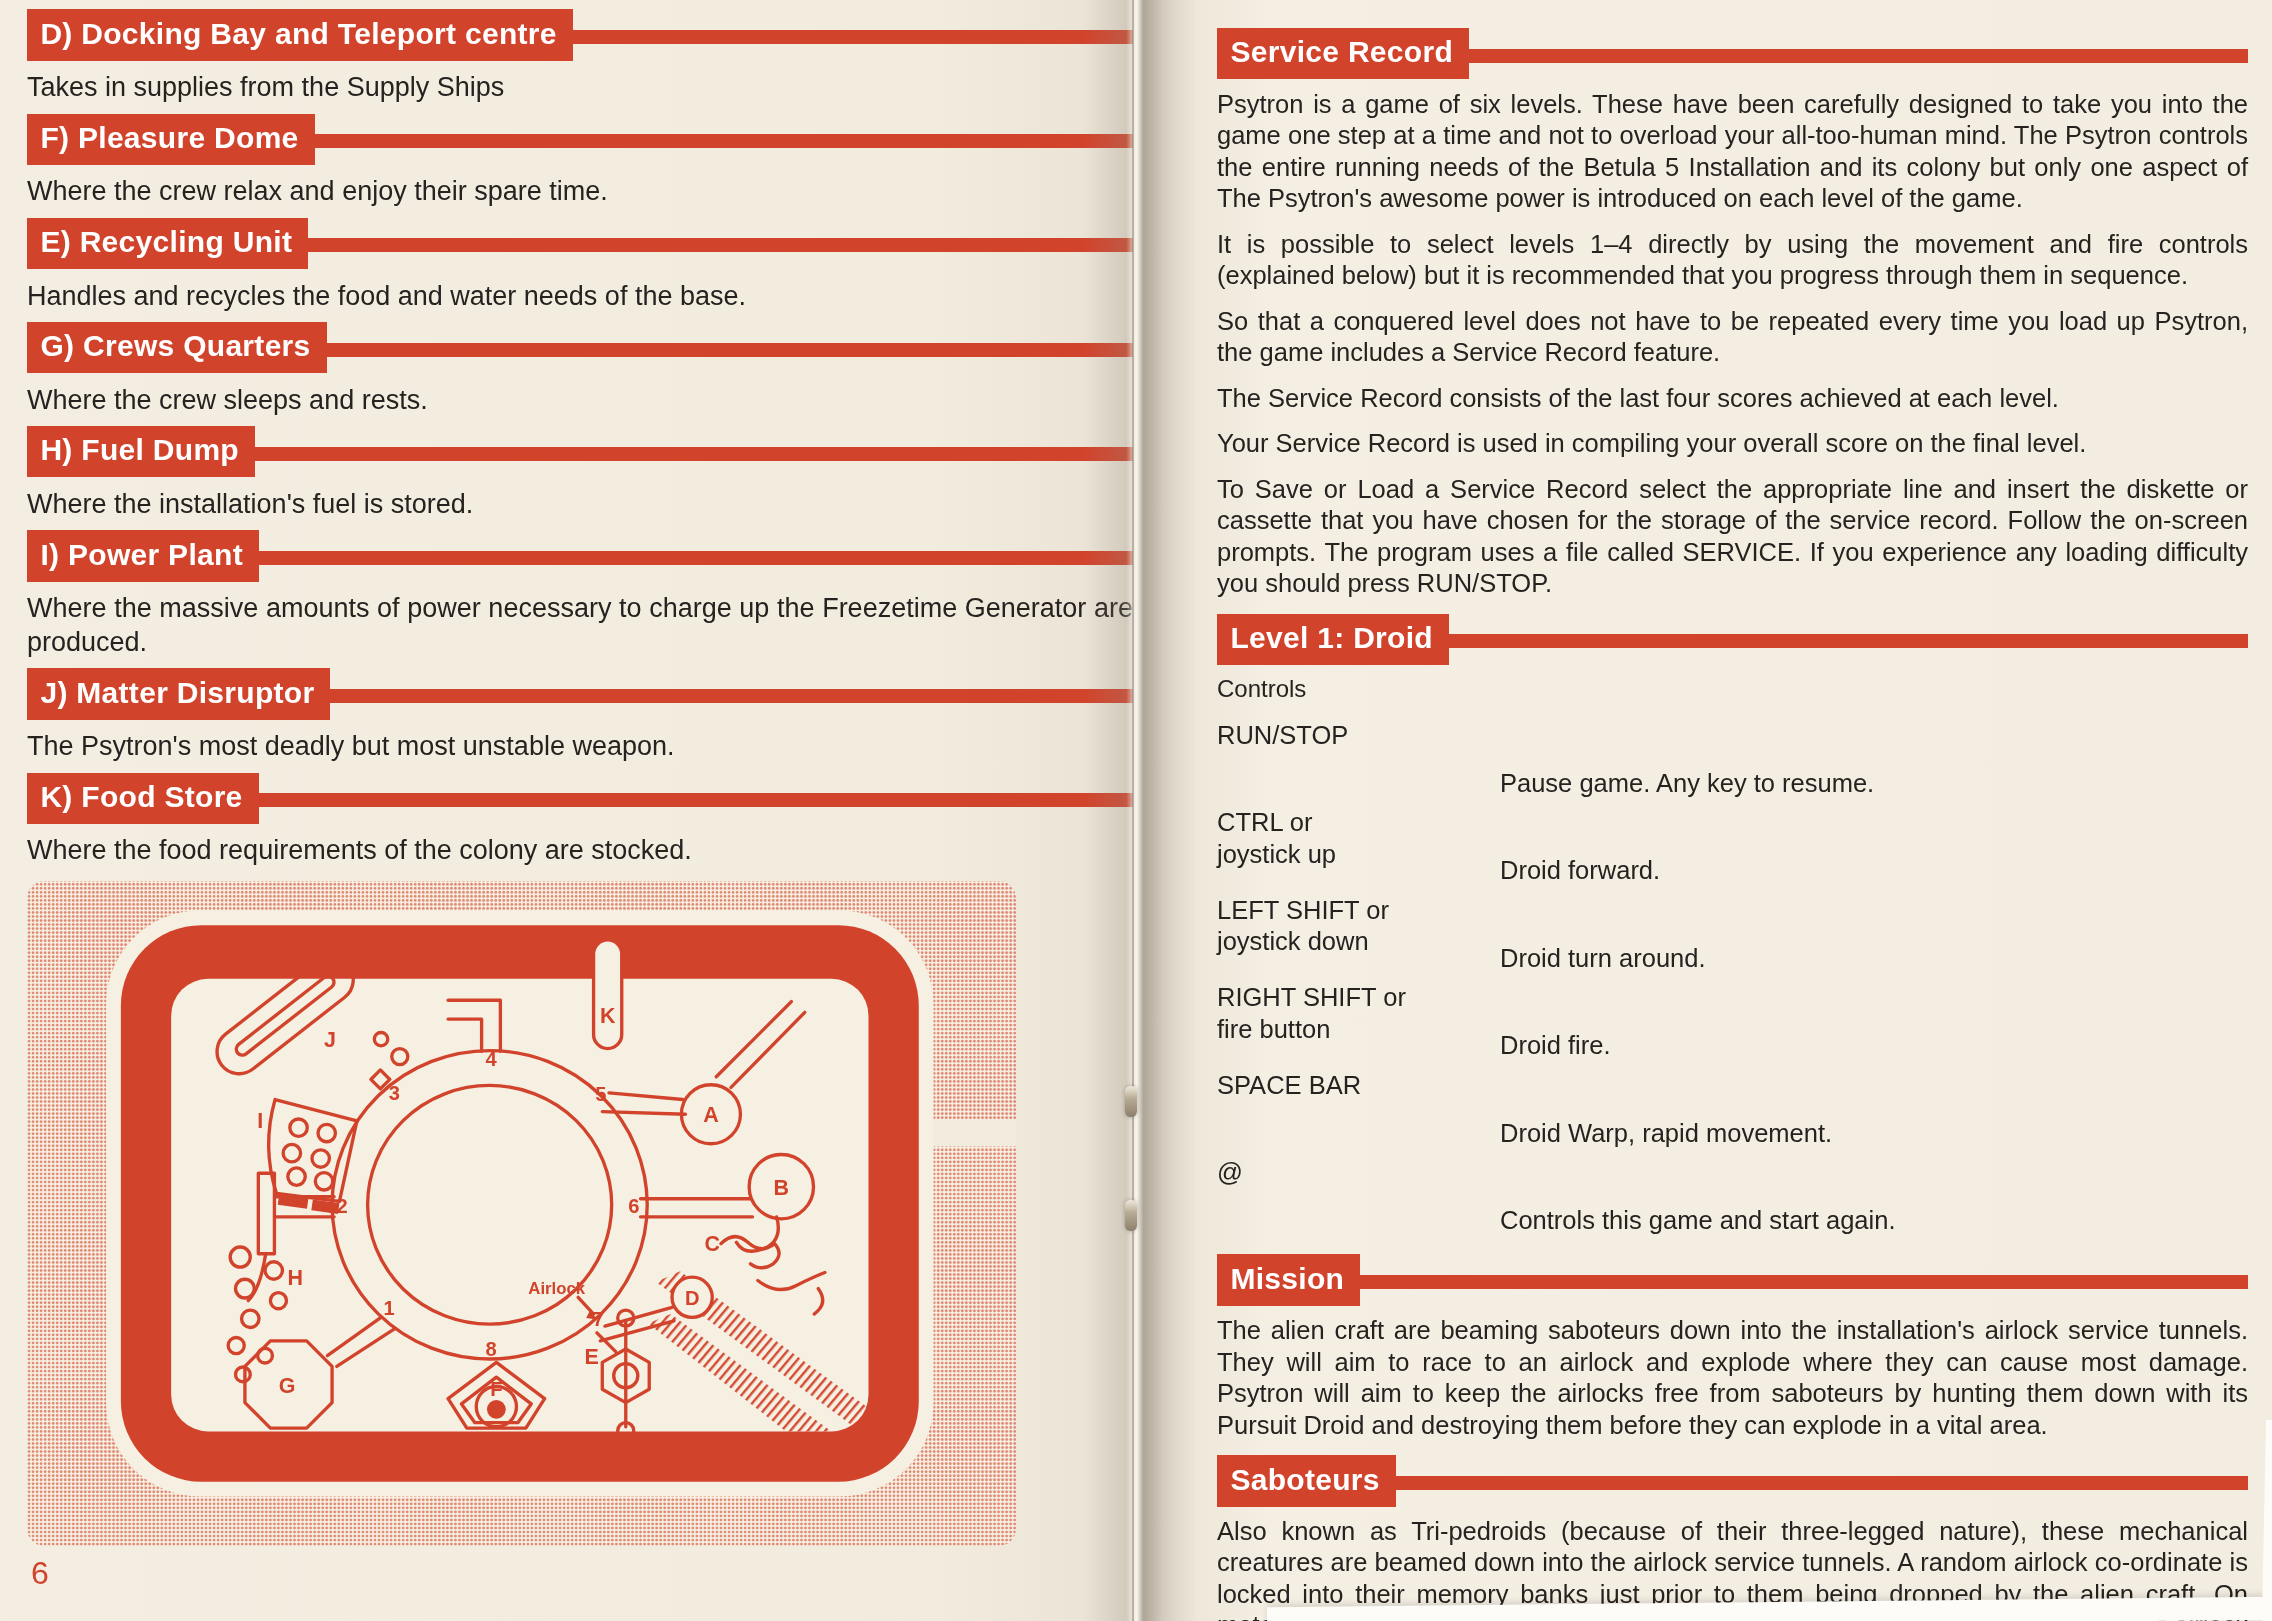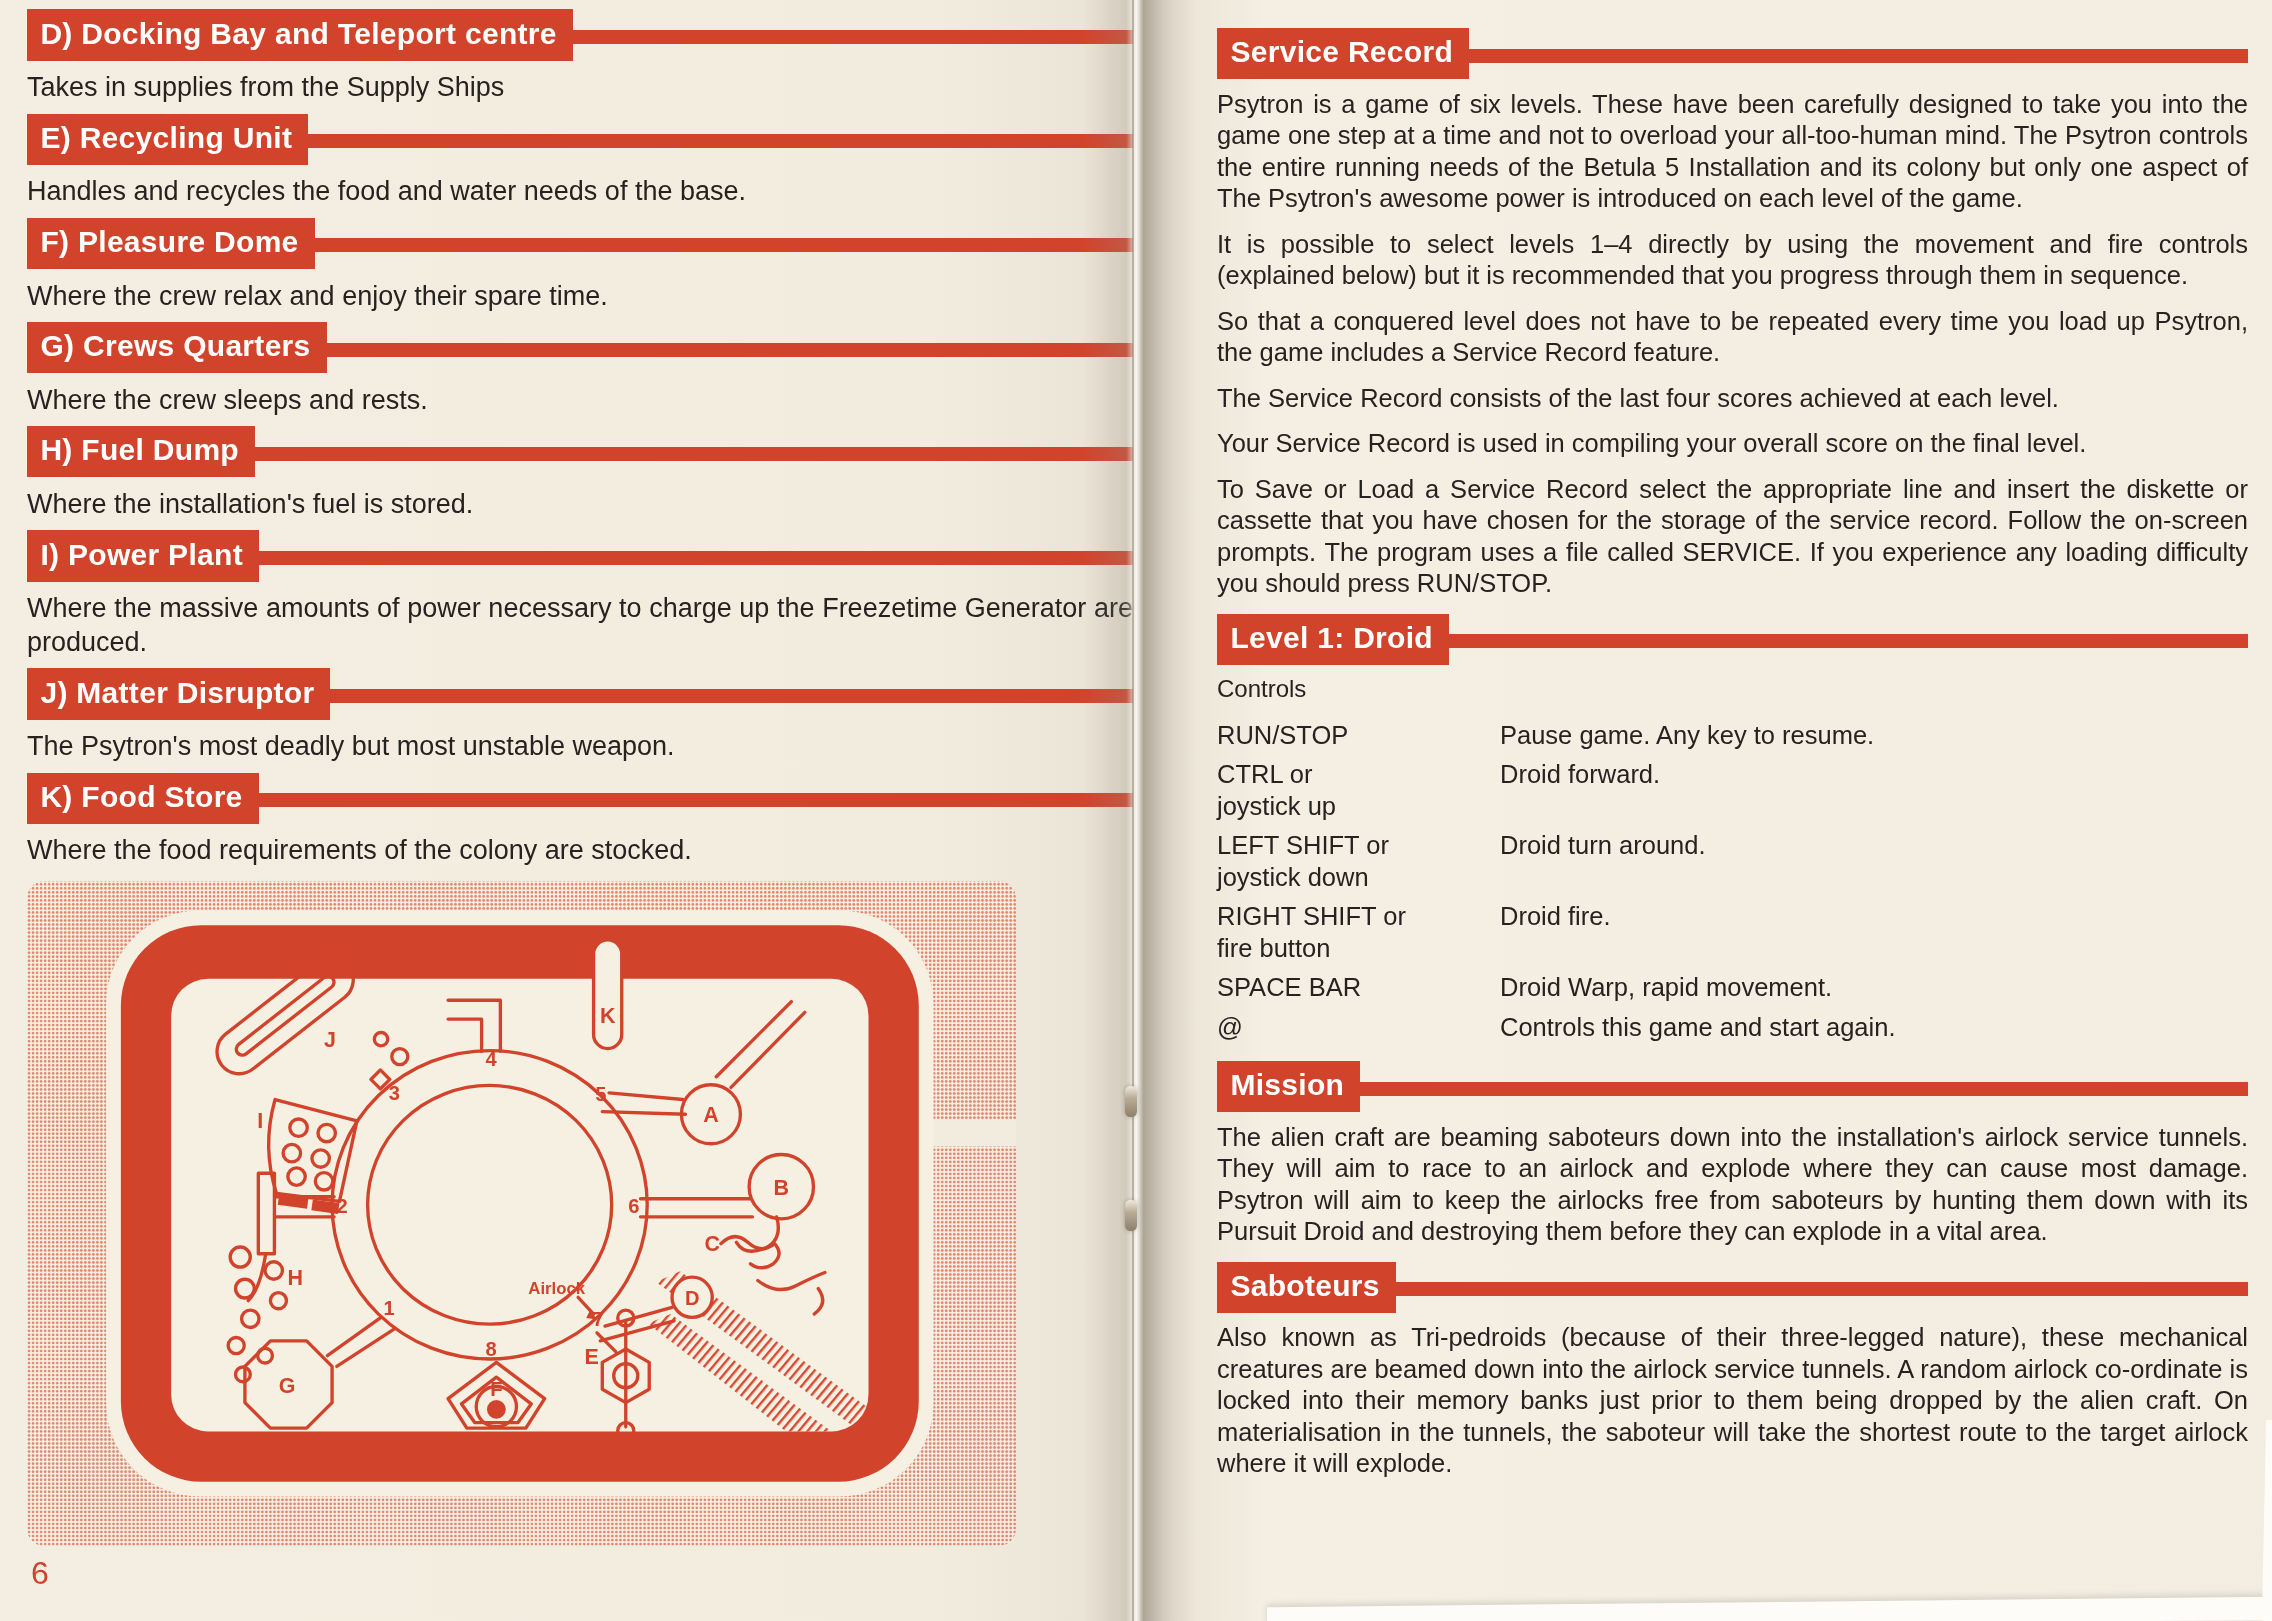--- a/index.html
+++ b/index.html
@@ -27,21 +27,21 @@
   .sec{margin-bottom:8.7px;}
   .body-l{font-size:27px;line-height:34px;margin:0 0 9.4px 0;}
   .body-l.just{text-align:justify;}
   .body-r{font-size:25.5px;line-height:31.5px;margin:0 0 14px 0;text-align:justify;}
   .plain{text-align:left;}
 
   
   .controls-head{font-size:24px;margin:4px 0 17.4px 0;}
   .ctl-grid{display:grid;grid-template-columns:275px 1fr;row-gap:10.7px;column-gap:0;margin-bottom:17.4px;gap:8px;}
   .ctl-key{font-size:25.5px;line-height:31.5px;white-space:pre-line;}
-  .ctl-act{font-size:25.5px;line-height:31.5px;}
+  .ctl-act{font-size:25.5px;line-height:31.5px;margin-top:48px;}
 
   
   #map-wrap{margin-top:10.7px;}
 
   
   #gutter{
     position:absolute;left:1083px;top:0;width:114px;height:1621px;pointer-events:none;
     background:linear-gradient(90deg,rgba(60,50,40,0) 0%,rgba(150,140,125,.28) 38%,rgba(250,248,242,.9) 47%,rgba(110,100,88,.40) 53%,rgba(60,50,40,.10) 70%,rgba(60,50,40,0) 100%);
   }
   #fold-line{position:absolute;left:1132px;top:0;width:2px;height:1621px;background:rgba(120,108,92,.45);}
@@ -73,32 +73,32 @@
       <div class="sec">
         <div class="hrow">
             <div class="hbar"><span>D) Docking Bay and Teleport centre</span></div>
             <div class="hline"></div>
           </div>
         <p class="body-l">Takes in supplies from the Supply Ships</p>
       </div>
 
       <div class="sec">
         <div class="hrow">
+            <div class="hbar"><span>F) Pleasure Dome</span></div>
+            <div class="hline"></div>
+          </div>
+        <p class="body-l">Where the crew relax and enjoy their spare time.</p>
+      </div>
+
+      <div class="sec">
+        <div class="hrow">
             <div class="hbar"><span>E) Recycling Unit</span></div>
             <div class="hline"></div>
           </div>
         <p class="body-l">Handles and recycles the food and water needs of the base.</p>
-      </div>
-
-      <div class="sec">
-        <div class="hrow">
-            <div class="hbar"><span>F) Pleasure Dome</span></div>
-            <div class="hline"></div>
-          </div>
-        <p class="body-l">Where the crew relax and enjoy their spare time.</p>
       </div>
 
       <div class="sec">
         <div class="hrow">
             <div class="hbar"><span>G) Crews Quarters</span></div>
             <div class="hline"></div>
           </div>
         <p class="body-l">Where the crew sleeps and rests.</p>
       </div>
 

